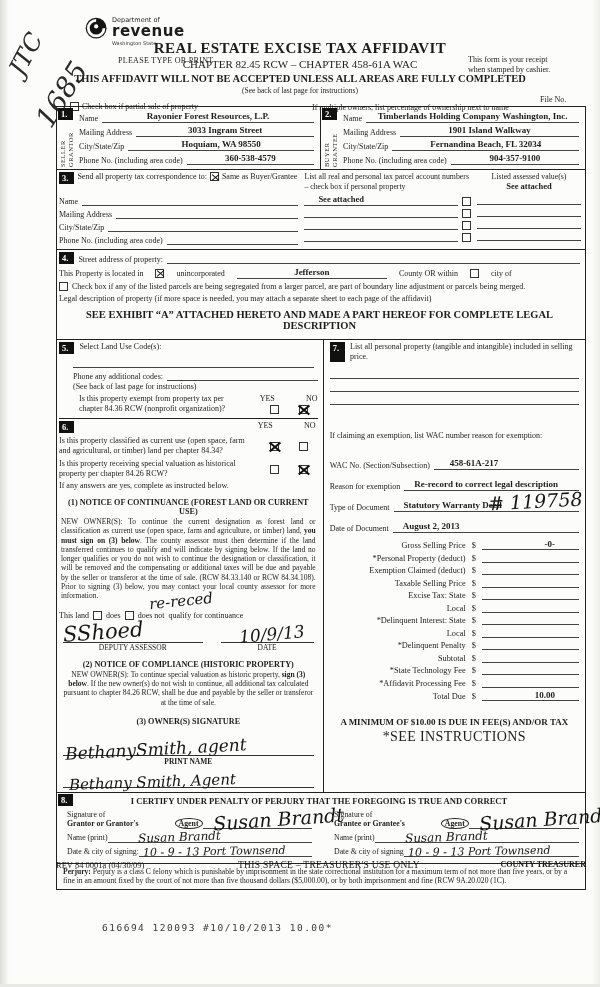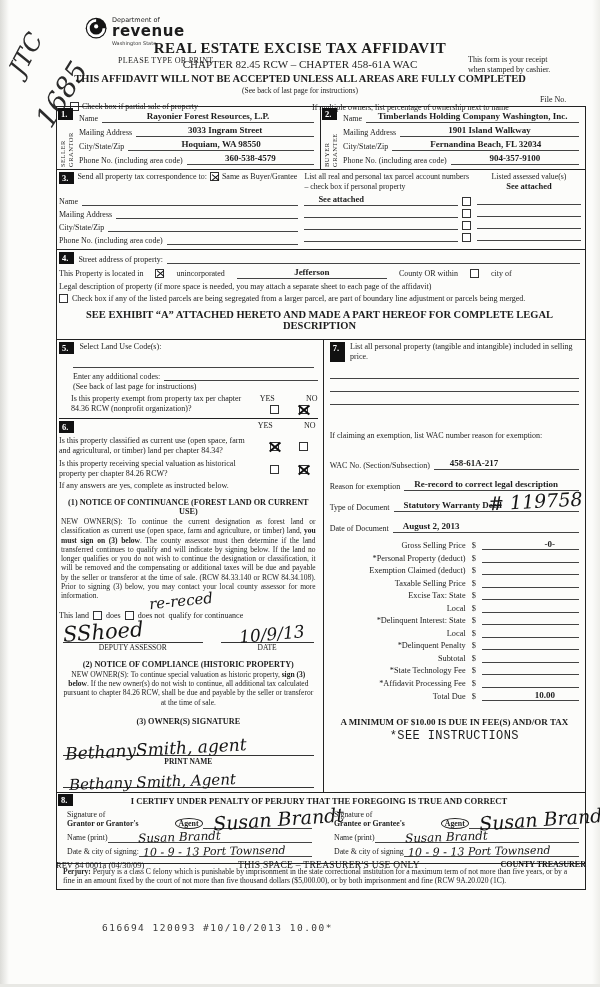--- a/index.html
+++ b/index.html
@@ -100,21 +100,21 @@
 
   
   .wac-row { display:flex; align-items:flex-end; margin-top:8px; }
   .wac-row .fill { text-align:left; padding-left:18px; }
   .fee-rows { margin-top:6px; }
   .fee-row { display:flex; align-items:flex-end; margin-top:2.5px; }
   .fee-label { width:142px; text-align:right; padding-right:6px; font-size:8.3px; white-space:nowrap; }
   .fee-dollar { width:10px; font-size:8.3px; }
   .fee-line { flex:1; border-bottom:1px solid #444; min-height:10px; text-align:right; font-weight:bold; font-size:9px; padding-right:24px; }
   .minimum { text-align:center; font-weight:bold; font-size:9px; margin-top:16px; }
-  .see-instr { text-align:center; font-size:12px; margin-top:2px; letter-spacing:0.4px;font-family:Liberation Mono, monospace; }
+  .see-instr { text-align:center; font-size:14px; margin-top:2px; letter-spacing:0.4px; }
   .hw-docnum { position:absolute; right:-4px; top:-10px; font-size:19px; transform:rotate(-3deg); }
 
   
   .sec8 { border-bottom:1px solid #222; padding:2px 6px 6px 2px; position:relative; }
   .certify { text-align:center; font-weight:bold; font-size:8.6px; padding:1px 0 4px; }
   .sec8-cols { display:flex; gap:22px; padding-left:8px; }
   .sec8-col { flex:1; }
   .sig-row { display:flex; align-items:flex-end; }
   .sig-lab { font-size:7.8px; line-height:9.5px; white-space:nowrap; }
   .sig-lab b { font-size:7.8px; }
@@ -295,45 +295,45 @@
       </div>
       <div class="line" style="gap:12px; align-items:center;">
         <span>This Property is located in</span>
         <span class="cb cb--print checked"></span>
         <span>unincorporated</span>
         <span class="fill" style="max-width:150px;">Jefferson</span>
         <span style="font-weight:normal;">County OR  within</span>
         <span class="cb"></span>
         <span>city of</span>
       </div>
-      <div class="line">
-        <span>Legal description of property (if more space is needed, you may attach a separate sheet to each page of the affidavit)</span>
-      </div>
       <div class="line" style="gap:4px; align-items:center;">
         <span class="cb"></span>
         <span>Check box if any of the listed parcels are being segregated from a larger parcel, are part of boundary line adjustment or parcels being merged.</span>
+      </div>
+      <div class="line">
+        <span>Legal description of property (if more space is needed, you may attach a separate sheet to each page of the affidavit)</span>
       </div>
       <div class="exhibit">SEE EXHIBIT “A” ATTACHED HERETO AND MADE A PART HEREOF FOR COMPLETE LEGAL DESCRIPTION</div>
     </div>
 
     <div class="cols">
       <div class="colL">
 
         <div style="border-bottom:1px solid #222; padding-bottom:4px;">
           <div class="line" style="display:flex;">
             <span class="badge">5.</span>
             <span style="padding-left:5px;">Select Land Use Code(s):</span>
           </div>
           <div style="border-bottom:1px solid #444; height:12px; margin:2px 4px 0 14px;"></div>
           <div class="fld" style="margin-left:14px;">
-              <span class="fld-label">Enter any additional codes:</span>
+              <span class="fld-label">Phone any additional codes:</span>
               <span class="fill"></span>
             </div>
           <div style="margin-left:14px; margin-top:1px;">(See back of last page for instructions)</div>
-          <div class="q-row" style="margin-left:12px;gap:12px;">
+          <div class="q-row" style="margin-left:20px;gap:12px;">
             <span class="q-text">Is this property exempt from property tax per chapter 84.36 RCW (nonprofit organization)?</span>
             <span style="width:58px; flex:none;">
               <span class="yn-head">
                   <span>YES</span>
                   <span>NO</span>
                 </span>
               <span class="q-boxes" style="display:flex; margin-top:2px;">
                 <span class="cb"></span>
                 <span class="cb checked"></span>
               </span>

